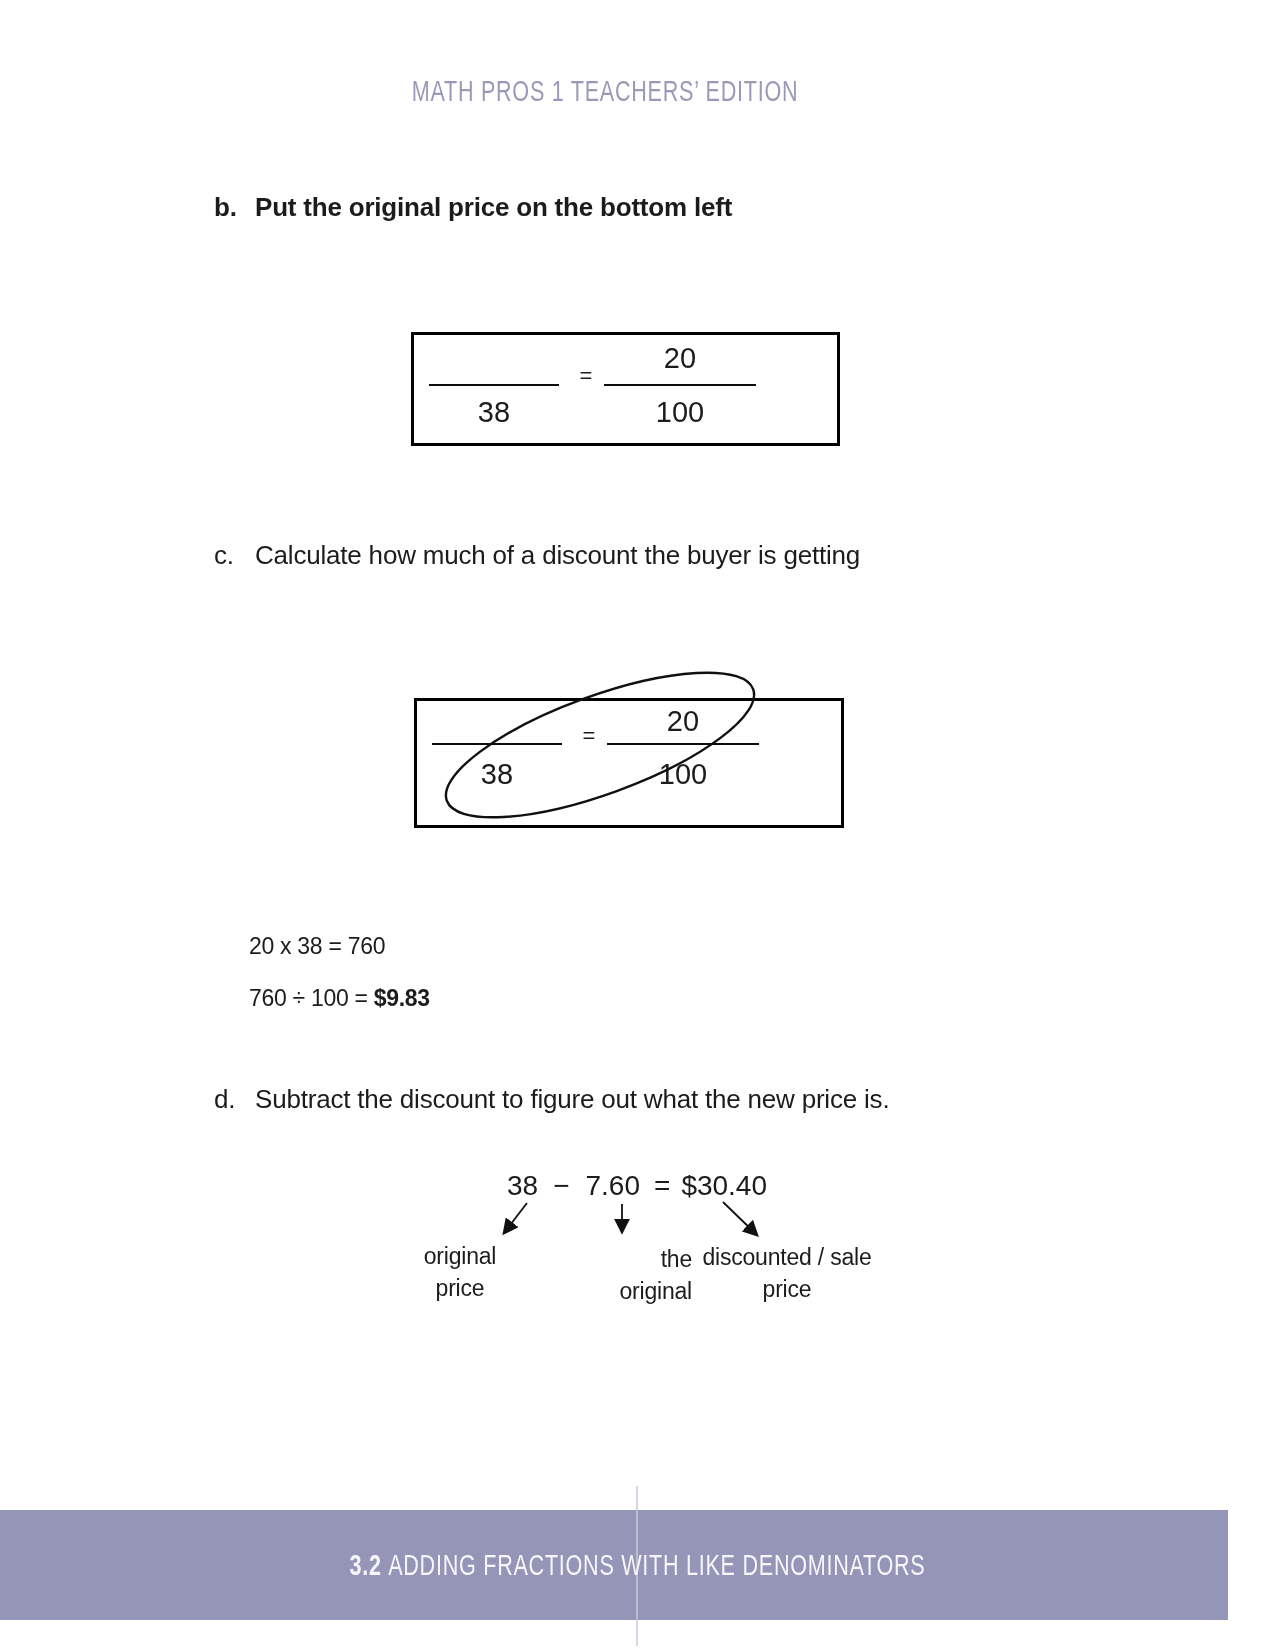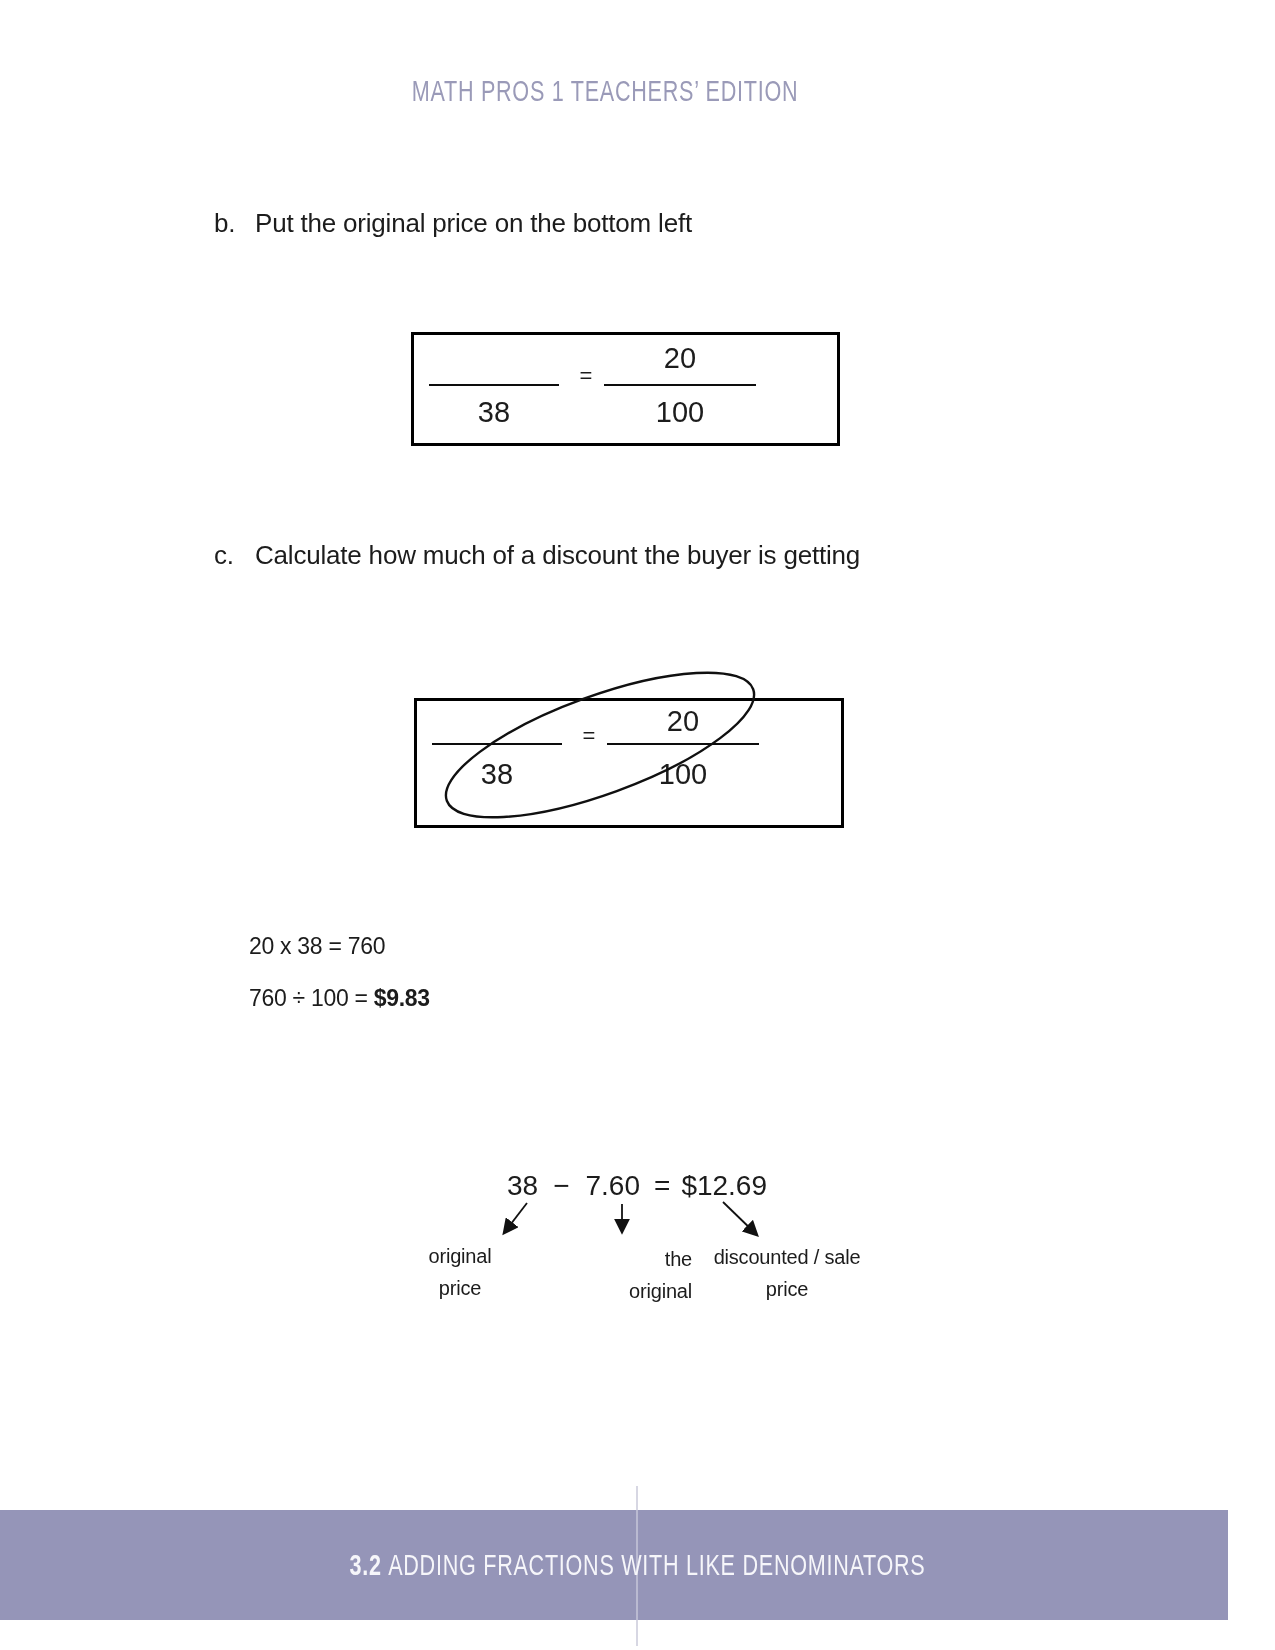--- a/index.html
+++ b/index.html
@@ -7,21 +7,21 @@
         font-family:"Liberation Sans",sans-serif;color:#1c1c1c;}
 
   
   .hdr{position:absolute;top:74px;left:0;width:1210px;text-align:center;
        font-size:30px;letter-spacing:1px;color:#9a9ab8;
        transform:scaleX(0.72);transform-origin:50% 50%;white-space:nowrap;}
 
   
   .step{position:absolute;left:214px;font-size:26px;letter-spacing:-0.2px;white-space:nowrap;}
   .step .lbl{display:inline-block;min-width:41px;}
-  #step-b{top:208px;} #step-c{top:540px;} #step-d{top:1084px;}
+  #step-b{top:192px;font-weight:bold;} #step-c{top:540px;} #step-d{top:1084px;}
 
   
   .pbox{position:absolute;border:3px solid #000;background:#fff;}
   #pbox1{left:411px;top:332px;width:423px;height:108px;}
   #pbox2{left:414px;top:698px;width:424px;height:124px;}
   .pfrag{position:absolute;text-align:center;font-size:29px;line-height:1;}
   .peq{position:absolute;text-align:center;font-size:22px;line-height:1;}
   .pline{position:absolute;height:0;border-top:2.6px solid #0d0d0d;}
   
   #pbox1 .l-line{left:15px;top:49px;width:130px;}
@@ -43,21 +43,21 @@
   .work{position:absolute;left:249px;font-size:23px;letter-spacing:-0.3px;white-space:nowrap;}
   #work1{top:933px;} #work2{top:985px;}
 
   
   .subeq{position:absolute;left:507px;top:1172px;font-size:28px;line-height:1;white-space:nowrap;}
   .subeq .m38{margin-right:15px;} .subeq .mns{margin-right:16px;}
   .subeq .m760{margin-right:14px;} .subeq .meq{margin-right:11px;}
 
   .arrows{position:absolute;left:480px;top:1196px;}
 
-  .sublab{position:absolute;text-align:center;font-size:20px;line-height:32px;letter-spacing:-0.2px;}
+  .sublab{position:absolute;text-align:center;font-size:23px;line-height:32px;letter-spacing:-0.2px;}
   #lab1{left:395px;top:1240px;width:130px;}
   #lab2{left:562px;top:1243px;width:130px;text-align:right;}
   #lab3{left:672px;top:1241px;width:230px;}
 
   
   .band{position:absolute;left:0;top:1510px;width:1275px;height:110px;background:#9595b8;}
   .bandtext{position:absolute;left:0;top:1510px;width:1275px;height:110px;
             display:flex;align-items:center;justify-content:center;gap:9px;
             font-size:30px;letter-spacing:1px;color:#f6f6fa;white-space:nowrap;
             transform:scaleX(0.72);transform-origin:50% 50%;}
@@ -99,23 +99,26 @@
     <div class="pfrag r-den">100</div>
     <svg class="oval" width="424" height="124" viewBox="0 0 424 124">
       <ellipse cx="186" cy="47" rx="163" ry="49" transform="rotate(-20 186 47)" fill="none" stroke="#101010" stroke-width="2.4"></ellipse>
     </svg>
   </div>
 
   <div class="work" id="work1">20 x 38 = 760</div>
   <div class="work" id="work2"><span>760 ÷ 100 = </span><b>$9.83</b>
   </div>
 
+  <div class="step" id="step-d">
+    <span class="lbl">d.</span><span>Subtract the discount to figure out what the new price is.</span>
+  </div>
 
   <div class="subeq">
-    <span class="m38">38</span><span class="mns">−</span><span class="m760">7.60</span><span class="meq">=</span><span>$12.69</span>
+    <span class="m38">38</span><span class="mns">−</span><span class="m760">7.60</span><span class="meq">=</span><span>$30.40</span>
   </div>
 
   <svg class="arrows" width="300" height="48" viewBox="0 0 300 48">
     <defs>
       <marker id="ah" markerWidth="10" markerHeight="9" refX="7.5" refY="4.5" orient="auto">
         <path d="M0,0 L9,4.5 L0,9 z" fill="#111"></path>
       </marker>
     </defs>
     <line x1="47" y1="7" x2="24" y2="37" stroke="#111" stroke-width="1.8" marker-end="url(#ah)"></line>
     <line x1="142" y1="8" x2="142" y2="36" stroke="#111" stroke-width="1.8" marker-end="url(#ah)"></line>

